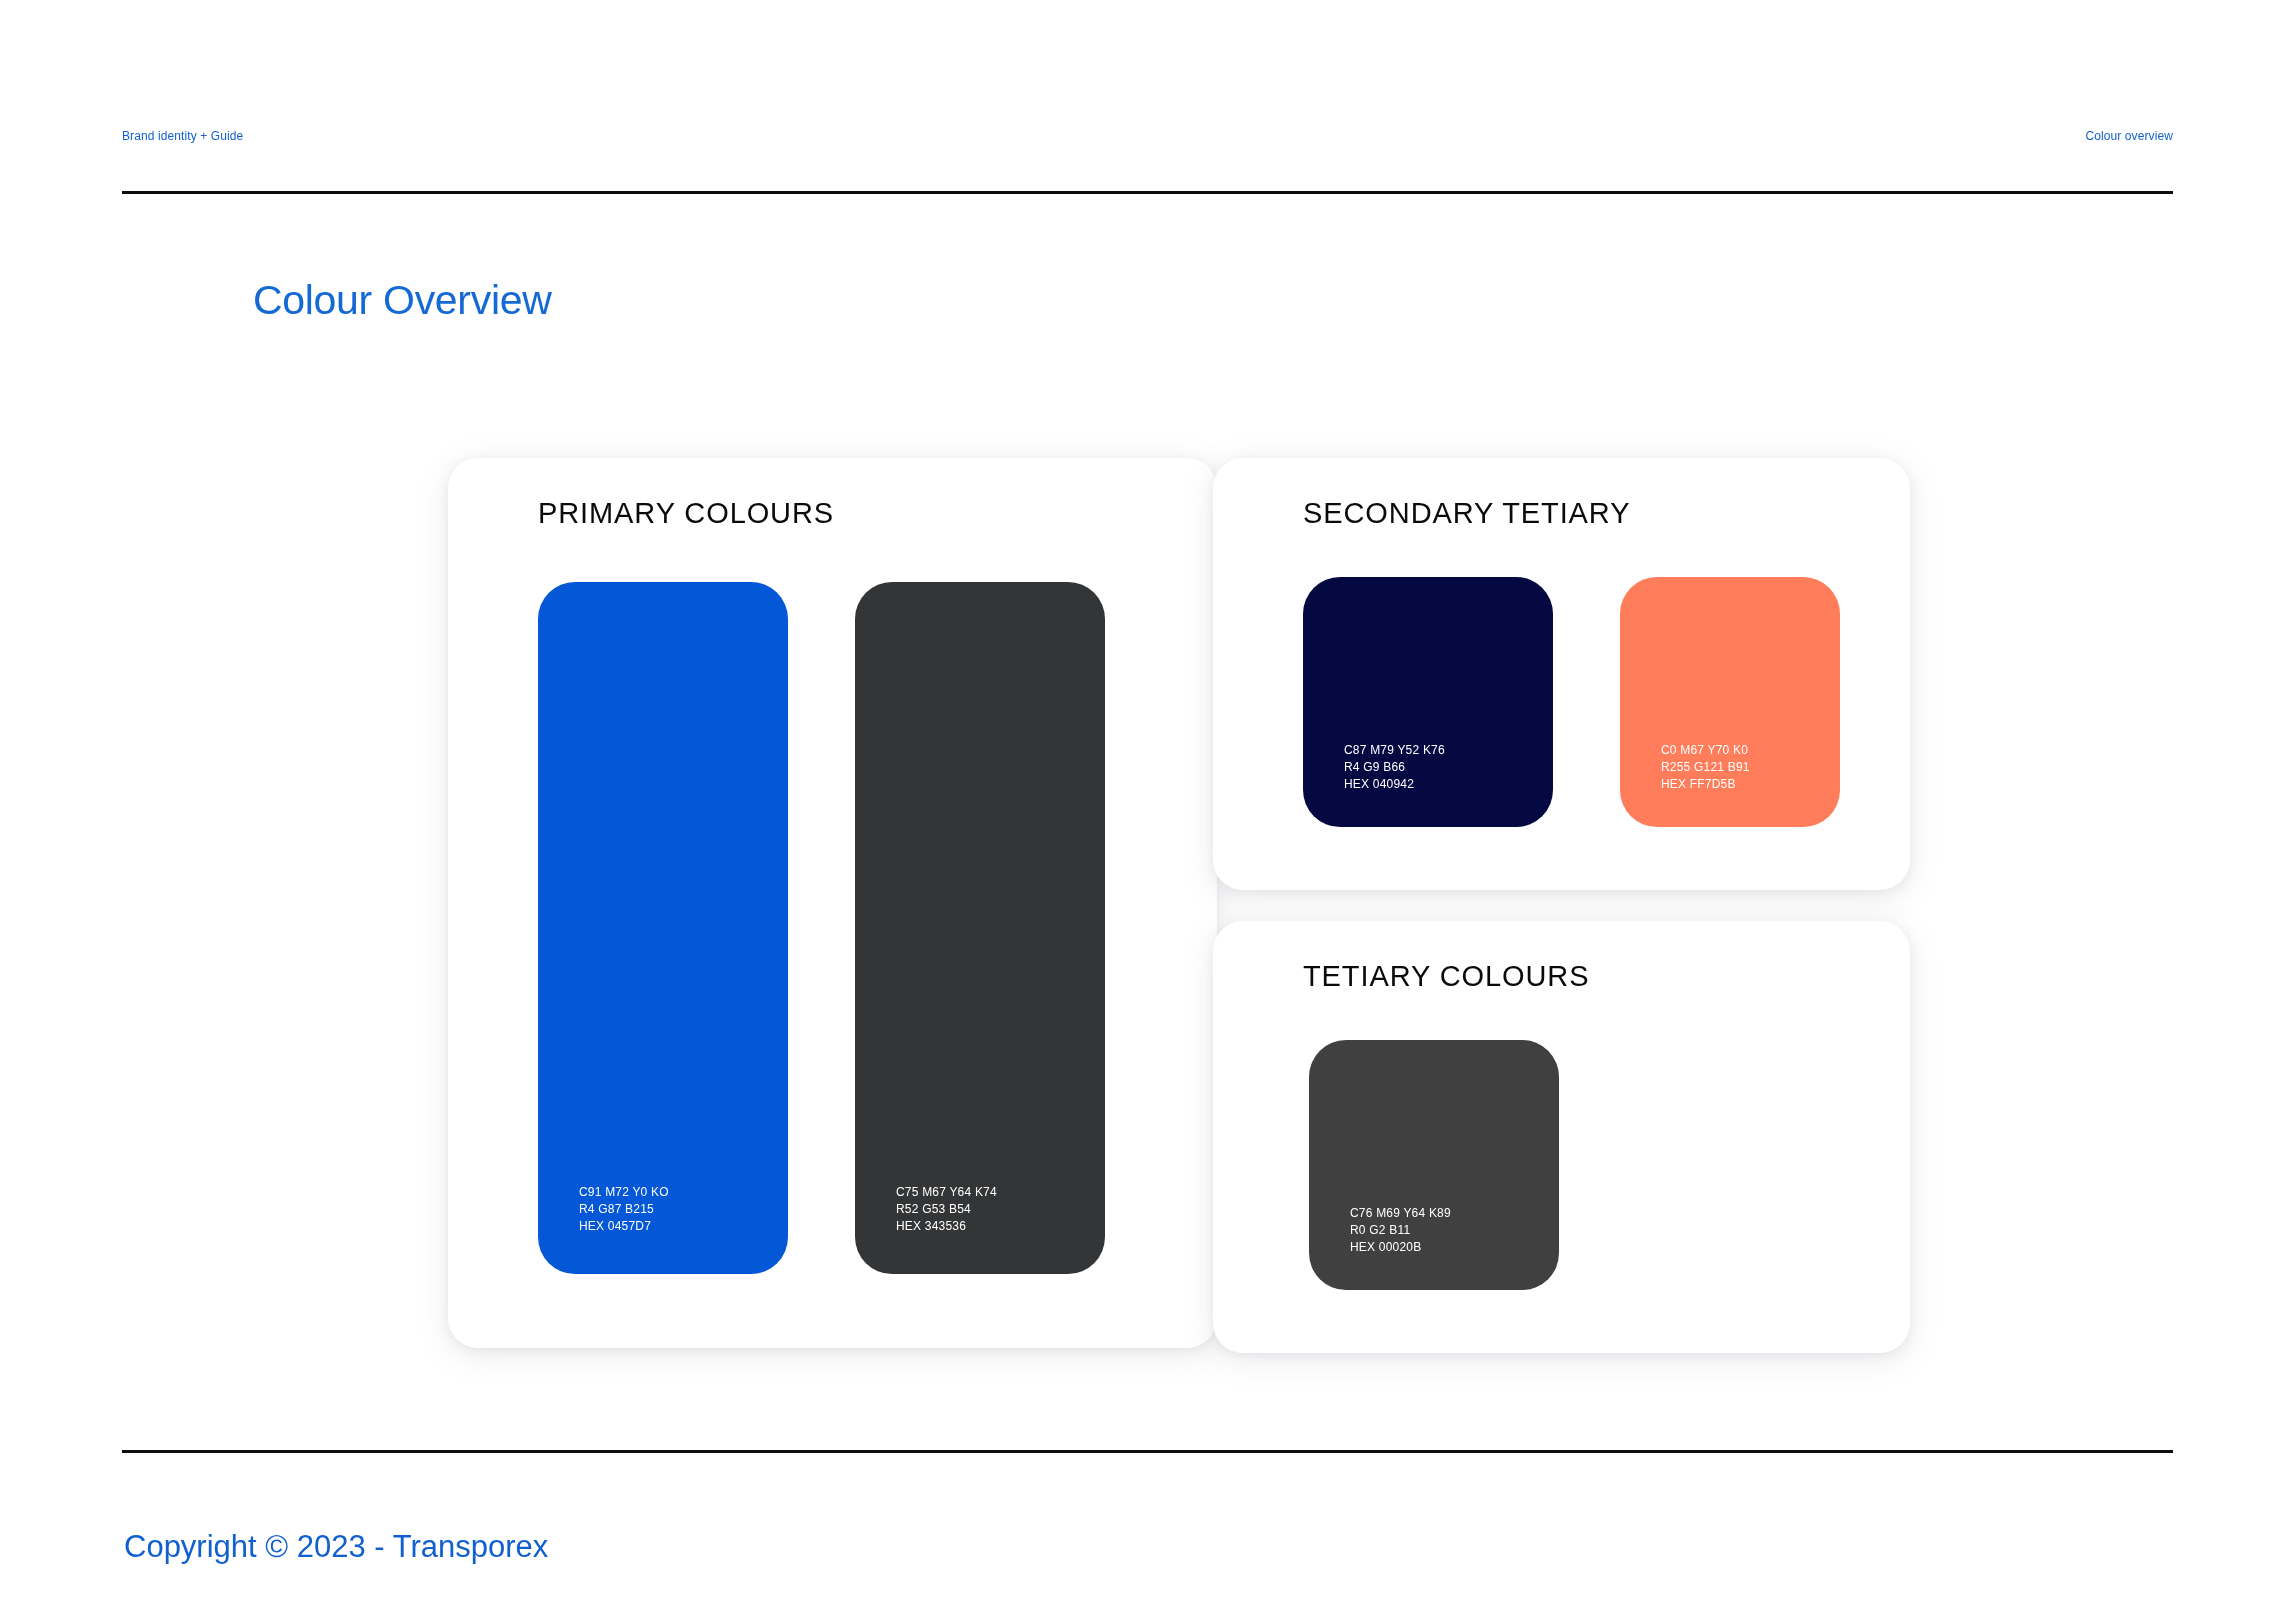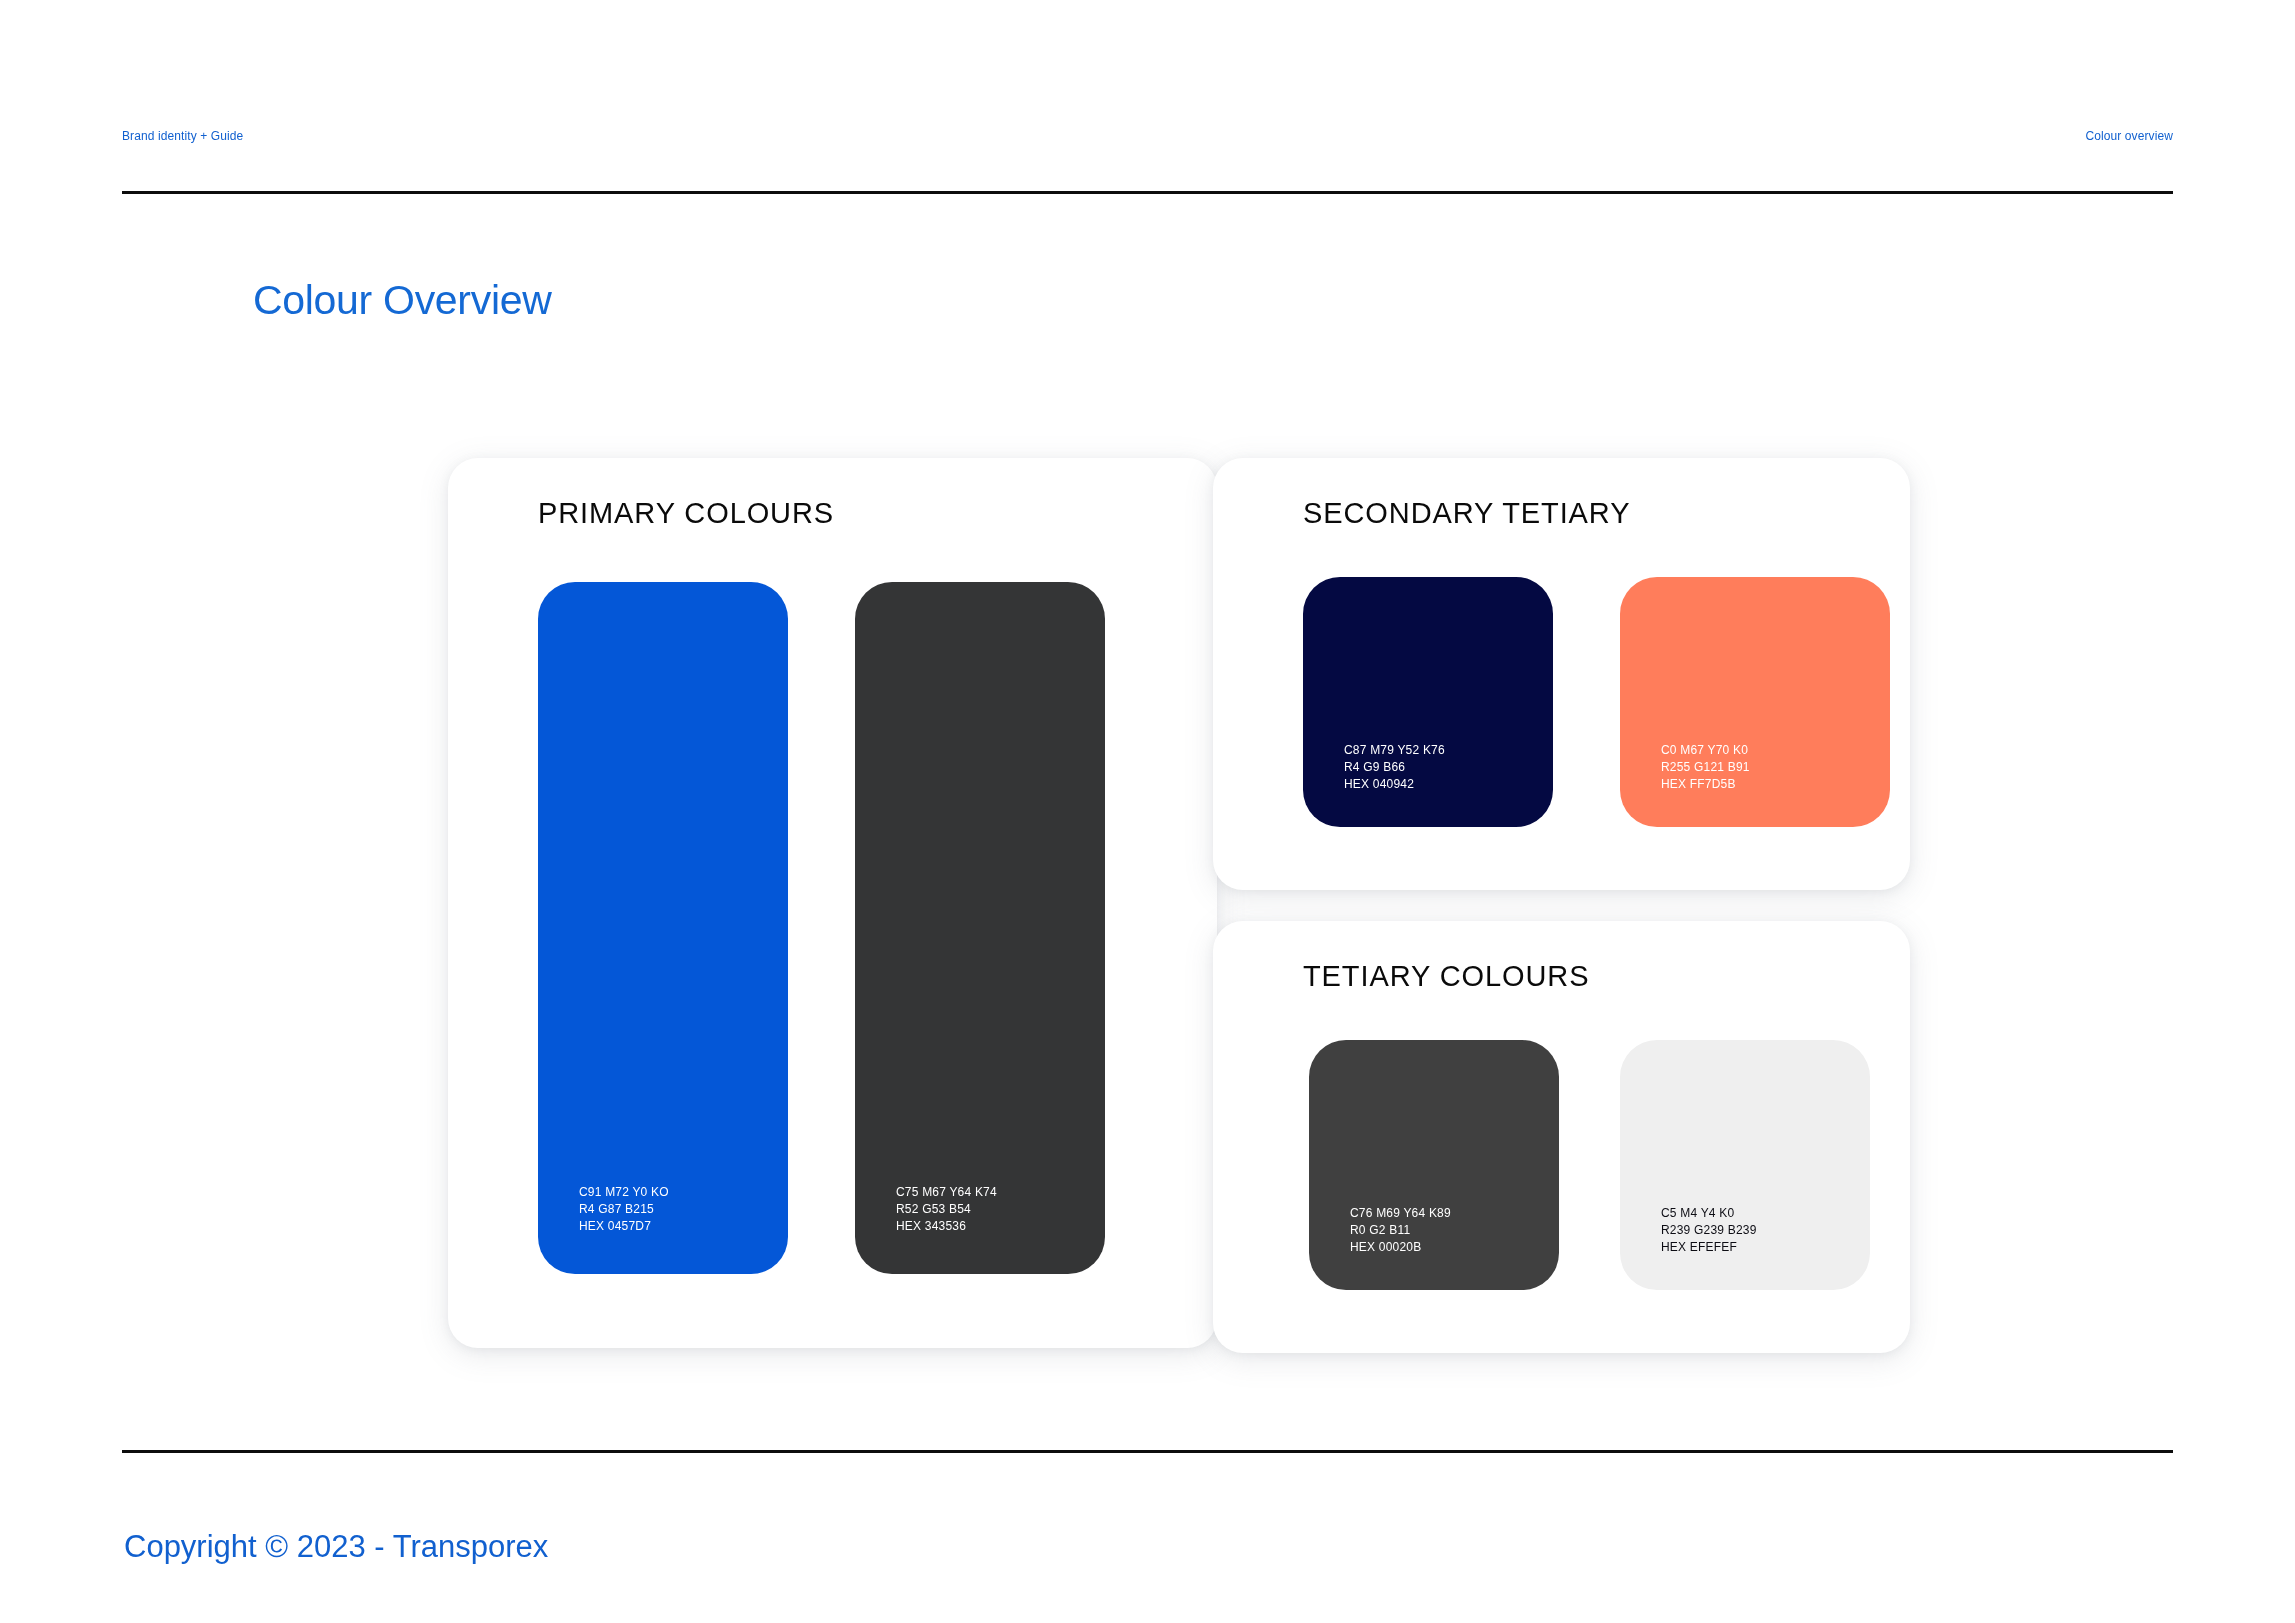--- a/index.html
+++ b/index.html
@@ -170,21 +170,21 @@
     height: 250px;
     background: #040942;
   }
   .sw-navy .swatch-info {
     bottom: 34px;
     color: #ffffff;
   }
   .sw-orange {
     left: 407px;
     top: 119px;
-    width: 270px;
+    width: 220px;
     height: 250px;
     background: #FF7D5B;
   }
   .sw-orange .swatch-info {
     bottom: 34px;
     color: #ffffff;
   }
 
   
   .sw-black {
@@ -267,26 +267,19 @@
     <div class="card-title">TETIARY  COLOURS</div>
 
     <div class="swatch sw-black">
       <div class="swatch-info">
         <div>C76 M69 Y64 K89</div>
         <div>R0 G2 B11</div>
         <div>HEX 00020B</div>
       </div>
     </div>
 
-    <div class="swatch sw-light">
-      <div class="swatch-info">
-        <div>C5 M4 Y4 K0</div>
-        <div>R239 G239 B239</div>
-        <div>HEX EFEFEF</div>
-      </div>
-    </div>
   </div>
 
   <div class="rule-bottom"></div>
   <div class="footer">Copyright © 2023 - Transporex</div>
 
 </div>
 
 
 </body></html>

